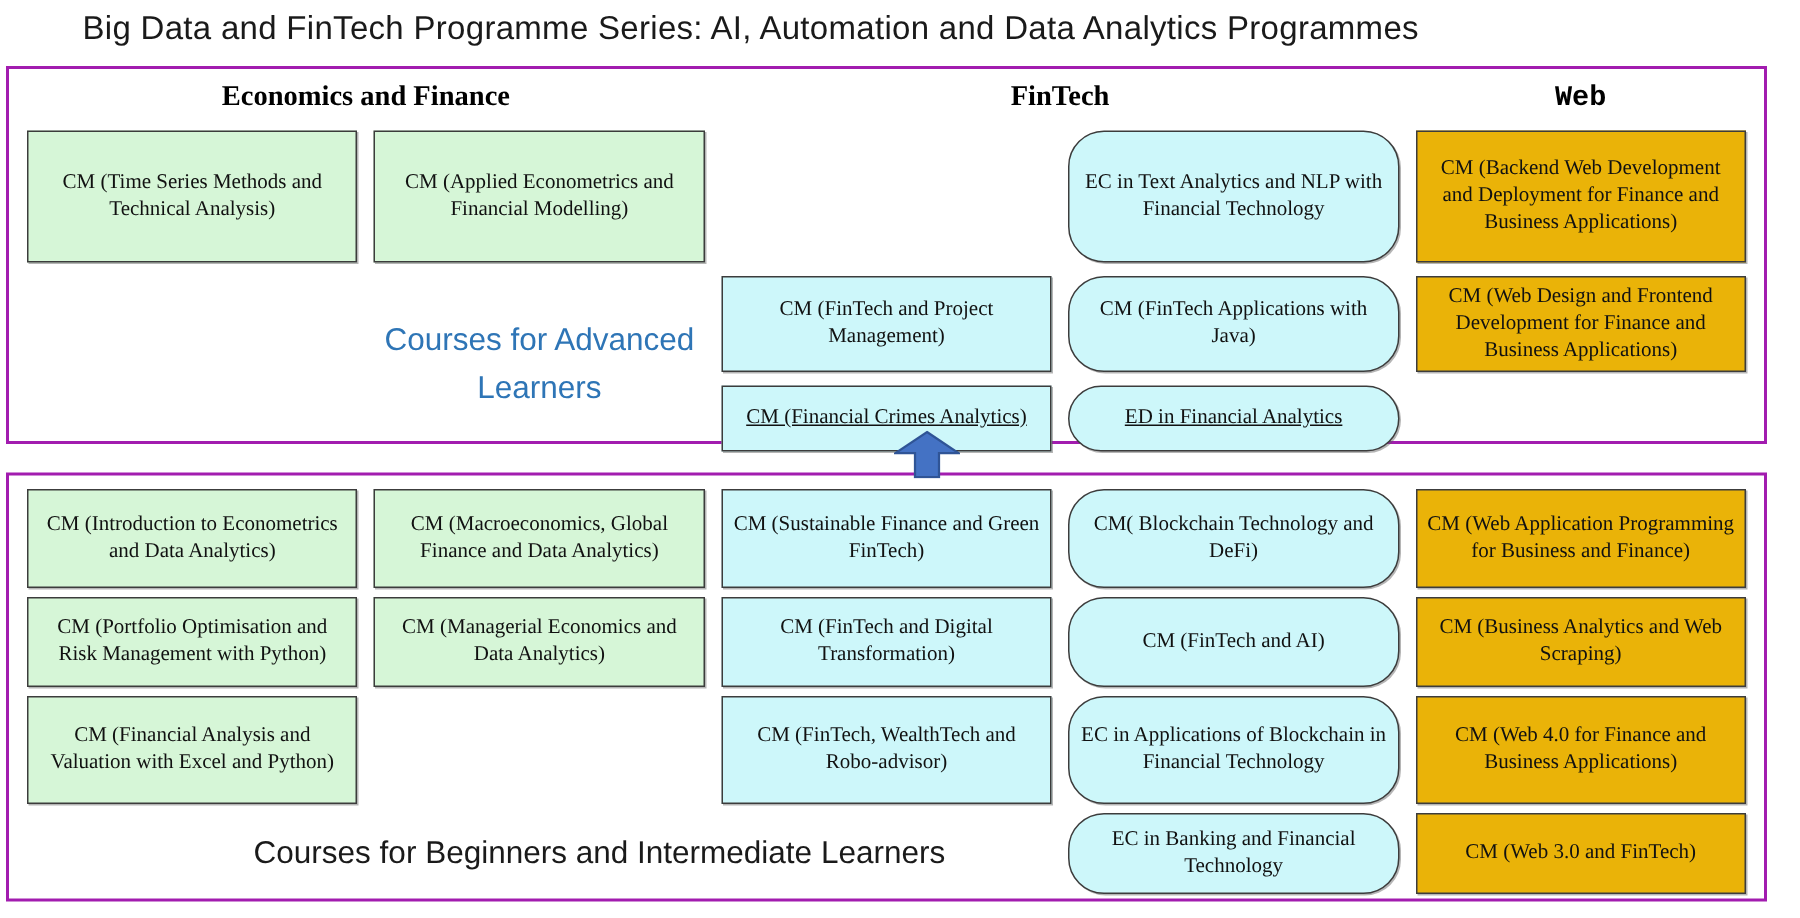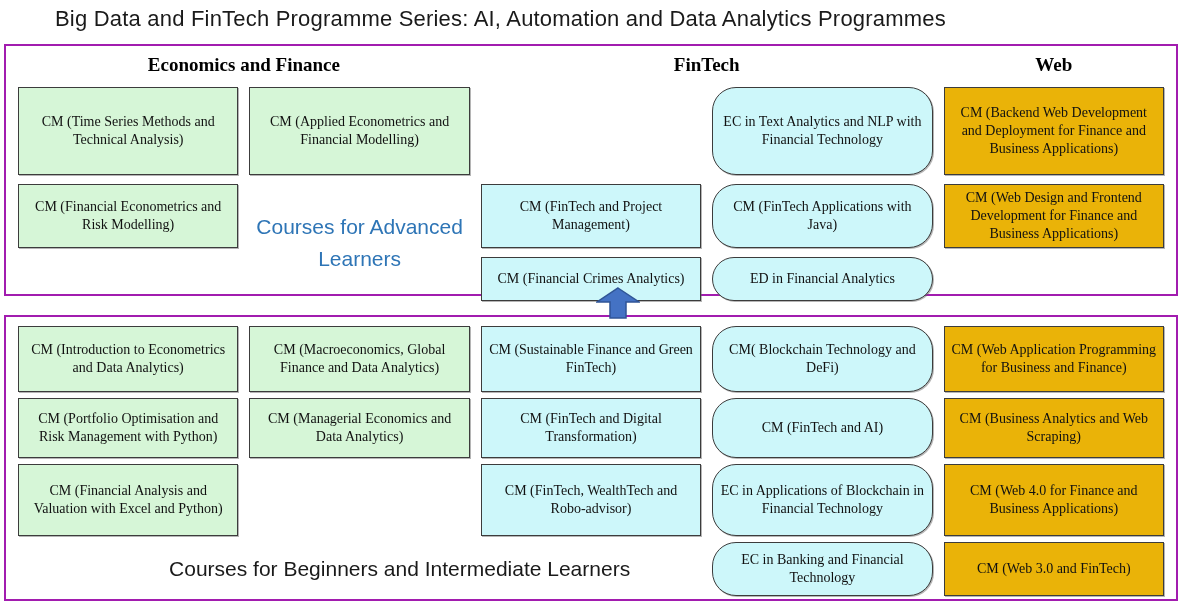--- a/index.html
+++ b/index.html
@@ -27,33 +27,33 @@
     box-sizing:border-box;height:100%;
   }
   .top-grid{grid-template-rows:27px 88px 64px 44px;row-gap:9px;}
   .bottom-grid{grid-template-rows:66px 60px 72px 54px;row-gap:6px;padding-top:9px;}
   .col-header{
     font-weight:bold;font-size:19px;color:#000;
     display:flex;align-items:center;justify-content:center;text-align:center;
   }
   .hdr12{grid-column:1/3;grid-row:1;}
   .hdr34{grid-column:3/5;grid-row:1;}
-  .hdr5{grid-column:5;grid-row:1;}
+  .hdr5{grid-column:5;grid-row:1;font-family:Liberation Mono, monospace;}
   .cell{
     border:1px solid #3c3c3c;
     box-shadow:1px 1px 0 rgba(90,90,90,.45);
     display:flex;align-items:center;justify-content:center;
     text-align:center;font-size:14px;line-height:1.28;color:#111;
     padding:3px 6px;box-sizing:border-box;
   }
   .green{background:#d6f6d7;}
   .cyan{background:#cdf7fa;}
   .purple{background:#eab308;}
   .c1{grid-column:1;} .c2{grid-column:2;} .c3{grid-column:3;} .c4{grid-column:4;border-radius:24px;} .c5{grid-column:5;}
-  .tr1{grid-row:2;} .tr2{grid-row:3;} .tr3{grid-row:4;}
+  .tr1{grid-row:2;} .tr2{grid-row:3;} .tr3{grid-row:4;text-decoration:underline;}
   .br1{grid-row:1;} .br2{grid-row:2;} .br3{grid-row:3;} .br4{grid-row:4;}
   .section-label{
     font-family:"Liberation Sans", sans-serif;
     display:flex;align-items:center;justify-content:center;text-align:center;
     font-size:21px;line-height:1.5;
   }
   .label-advanced{grid-column:2;grid-row:3/5;color:#2e75b6;}
   .label-beginner{grid-column:1/4;grid-row:4;color:#1a1a1a;padding-left:80px;}
   .up-arrow{
     position:absolute;left:596px;top:287px;width:44px;height:32px;z-index:6;
@@ -68,21 +68,20 @@
   <div class="grid top-grid">
     <div class="col-header hdr12">Economics and Finance</div>
     <div class="col-header hdr34">FinTech</div>
     <div class="col-header hdr5">Web</div>
 
     <div class="cell green c1 tr1">CM (Time Series Methods and Technical Analysis)</div>
     <div class="cell green c2 tr1">CM (Applied Econometrics and Financial Modelling)</div>
     <div class="cell cyan c4 tr1">EC in Text Analytics and NLP with Financial Technology</div>
     <div class="cell purple c5 tr1">CM (Backend Web Development and Deployment for Finance and Business Applications)</div>
 
-    <div class="cell green c1 tr2">CM (Financial Econometrics and Risk Modelling)</div>
     <div class="section-label label-advanced">Courses for Advanced Learners</div>
     <div class="cell cyan c3 tr2">CM (FinTech and Project Management)</div>
     <div class="cell cyan c4 tr2">CM (FinTech Applications with Java)</div>
     <div class="cell purple c5 tr2">CM (Web Design and Frontend Development for Finance and Business Applications)</div>
 
     <div class="cell cyan c3 tr3">CM (Financial Crimes Analytics)</div>
     <div class="cell cyan c4 tr3">ED in Financial Analytics</div>
   </div>
 </div>
 

